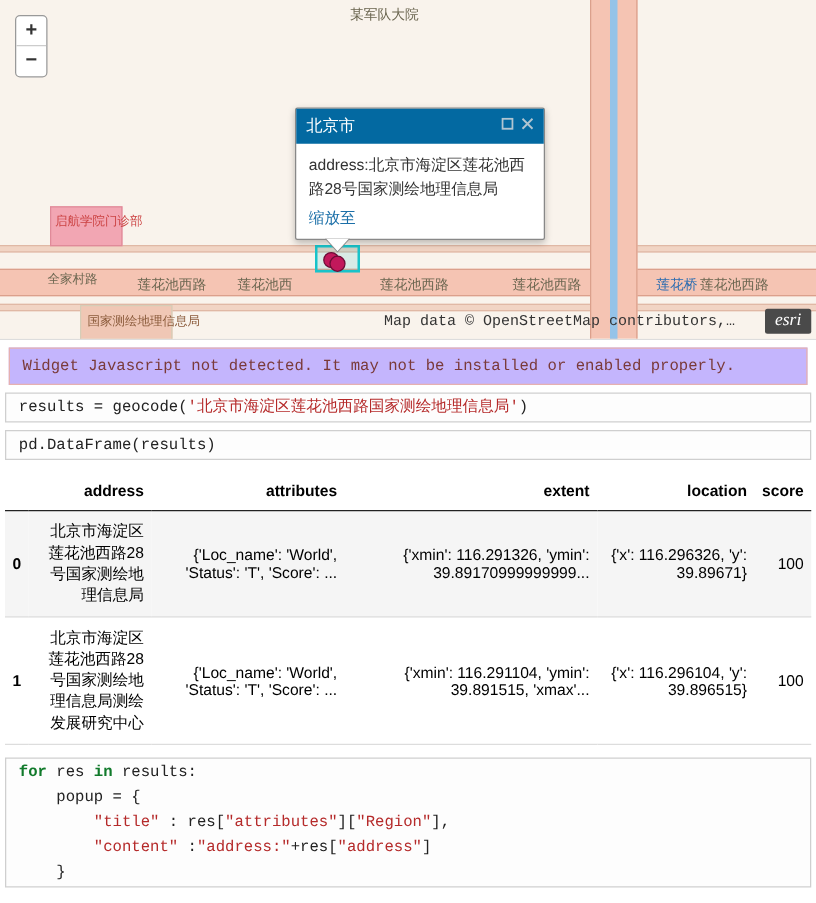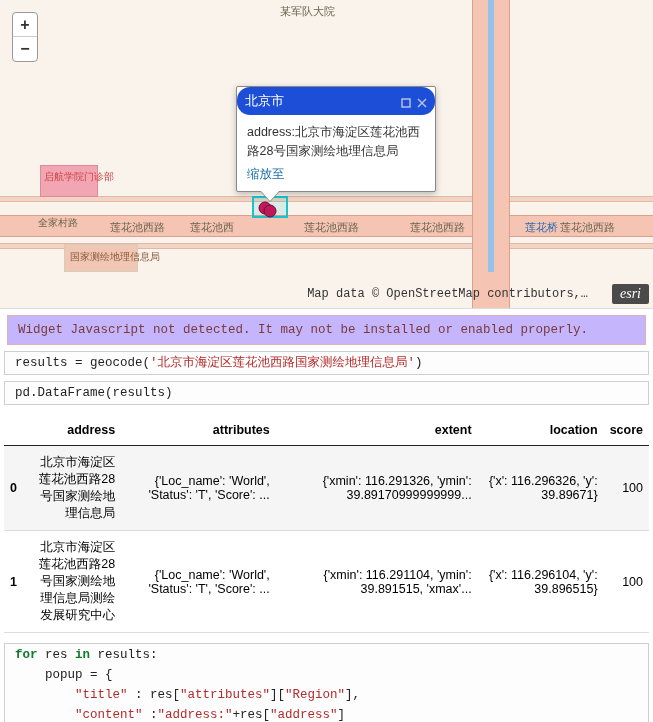--- a/index.html
+++ b/index.html
@@ -6,21 +6,21 @@
   body {
     margin: 0;
     font-family: -apple-system, BlinkMacSystemFont, "Segoe UI", Helvetica, Arial, sans-serif;
     font-size: 13px;
     background: #fff;
     width: 653px;
   }
   .map-wrap {
     position: relative;
     width: 100%;
-    height: 309px;
+    height: 272px;
     background: #f9f5ef;
     overflow: hidden;
     border-bottom: 1px solid #ddd;
   }
   .map-bg {
     position: absolute; inset: 0;
     background: #f9f3ec;
   }
   .road-h { position:absolute; left:0; right:0; height:20px; background:#f5c4b3; border-top:1px solid #dba08c; border-bottom:1px solid #dba08c; }
   .road-h.main { top: 215px; height:22px; }
@@ -46,22 +46,22 @@
     font-size:16px; font-weight:bold; color:#333; cursor:pointer;
     border-bottom:1px solid #ccc;
   }
   .zoom-btn:last-child { border-bottom:none; }
   .popup {
     position:absolute; left:236px; top:86px; width:200px;
     background:#fff; border:1px solid #888; border-radius:2px;
     box-shadow:0 2px 6px rgba(0,0,0,0.25);
   }
   .popup-header {
-    background:#1d4ed8; color:#fff; padding:5px 8px; font-size:13px;
-    display:flex; justify-content:space-between; align-items:center;border-radius:13px;
+    background:#0369a1; color:#fff; padding:5px 8px; font-size:13px;
+    display:flex; justify-content:space-between; align-items:flex-start;
   }
   .popup-icons { display:flex; gap:6px; }
   .popup-icon { width:10px; height:10px; opacity:0.8; cursor:pointer; }
   .popup-body { padding:8px 10px; font-size:12.5px; color:#333; line-height:1.5;}
   .popup-link { color:#1b6fa8; cursor:pointer; margin-top:4px; display:inline-block;}
   .popup-tail {
     position:absolute; bottom:-10px; left:24px;
     width:0;height:0; border-left:9px solid transparent; border-right:9px solid transparent; border-top:10px solid #fff;
   }
   .popup-tail-border {

